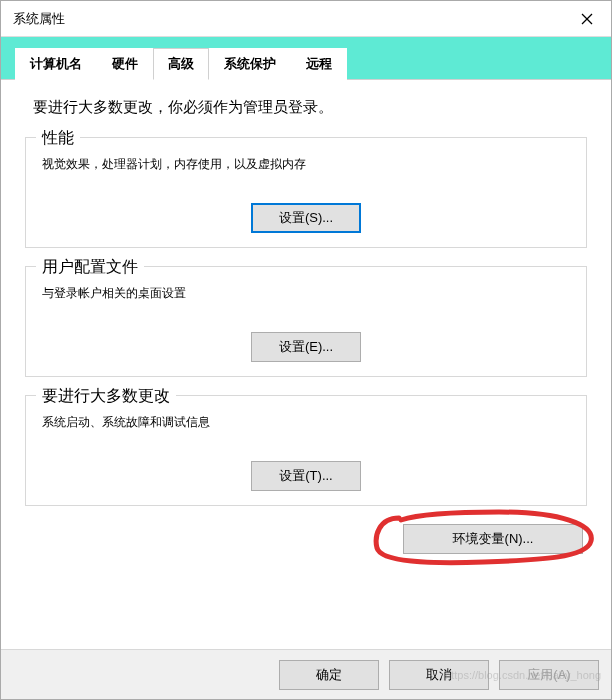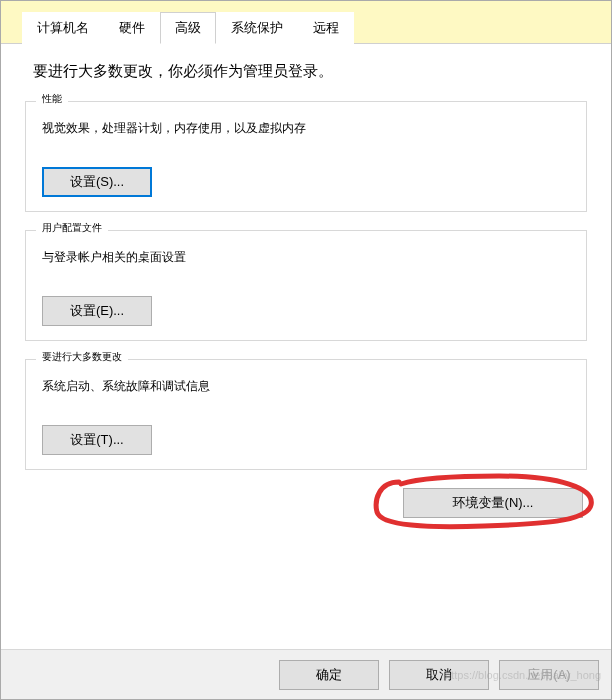--- a/index.html
+++ b/index.html
@@ -42,24 +42,25 @@
       align-items: center;
       justify-content: center;
       cursor: pointer;
     }
     .close-btn svg {
       width: 12px;
       height: 12px;
     }
     .tabs {
       display: flex;
-      padding: 10px 14px 0 21px;
-      background: #fef9c3;
+      padding: 10px 14px 0 14px;
+      background: #5eead4;
       border-bottom: 1px solid #d0d0d0;
       position: relative;
+      font-weight: bold;
     }
     .tab {
       padding: 6px 14px;
       font-size: 13px;
       color: #000;
       border: 1px solid transparent;
       cursor: pointer;
       position: relative;
       bottom: -1px;
       background: #fff;
@@ -83,32 +84,32 @@
       margin-bottom: 18px;
       padding: 14px 16px 14px 16px;
       position: relative;
     }
     .group-title {
       position: absolute;
       top: -10px;
       left: 10px;
       background: #fff;
       padding: 0 6px;
-      font-size: 10px;
+      font-size: 16px;
       color: #000;
     }
     .group-desc {
       font-size: 12px;
       color: #000;
       margin-bottom: 30px;
       margin-top: 4px;
     }
     .group-btn-row {
       display: flex;
-      justify-content: flex-start;
+      justify-content: center;
     }
     .btn {
       min-width: 110px;
       height: 30px;
       background: #e1e1e1;
       border: 1px solid #adadad;
       font-family: inherit;
       font-size: 13px;
       color: #000;
       cursor: pointer;
@@ -163,20 +164,29 @@
       font-size: 11px;
       color: rgba(150,150,150,0.4);
       pointer-events: none;
     }
   </style>
 </head>
 <body>
 
 <div class="window">
 
+  <div class="titlebar">
+    <span class="titlebar-title">系统属性</span>
+    <div class="close-btn">
+      <svg viewBox="0 0 12 12">
+        <line x1="1" y1="1" x2="11" y2="11" stroke="#000" stroke-width="1.2"></line>
+        <line x1="11" y1="1" x2="1" y2="11" stroke="#000" stroke-width="1.2"></line>
+      </svg>
+    </div>
+  </div>
 
   <div class="tabs">
     <div class="tab">计算机名</div>
     <div class="tab">硬件</div>
     <div class="tab active">高级</div>
     <div class="tab">系统保护</div>
     <div class="tab">远程</div>
   </div>
 
   <div class="content">

